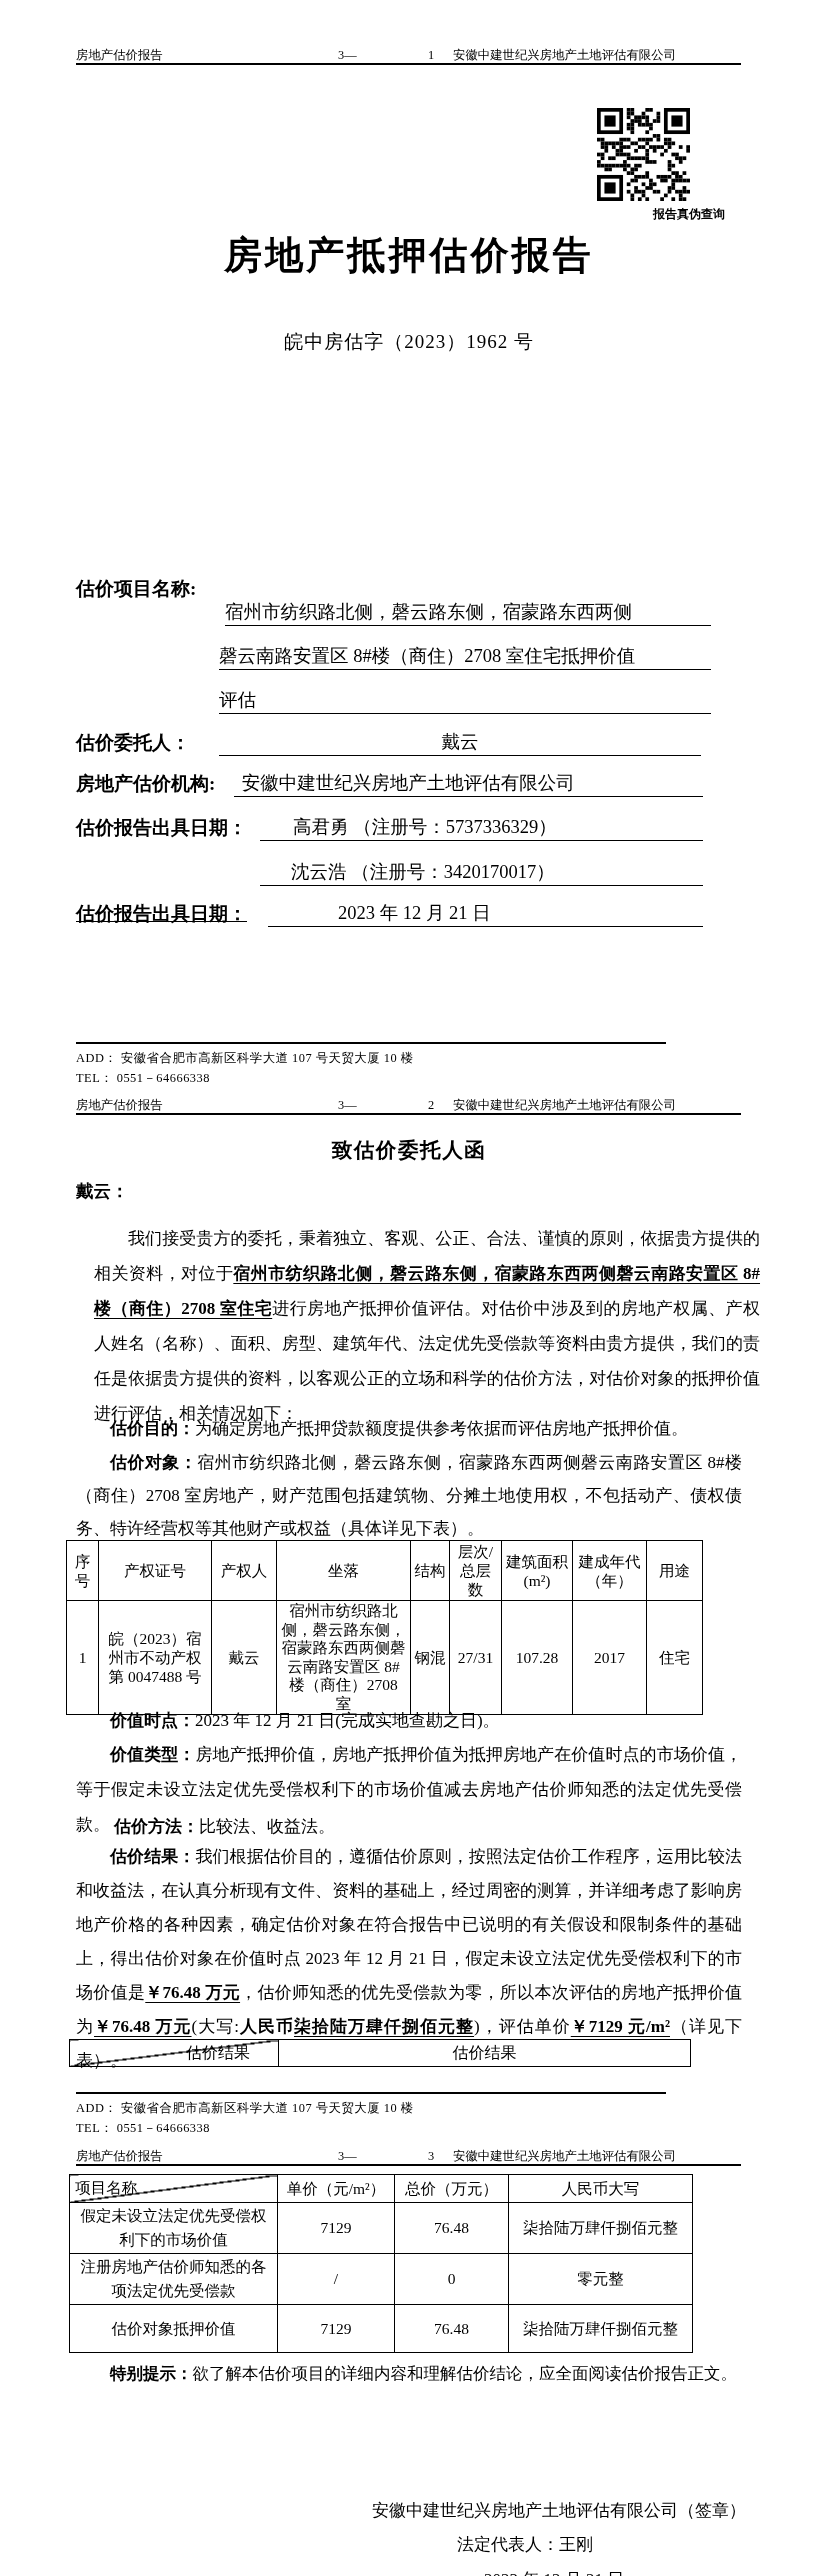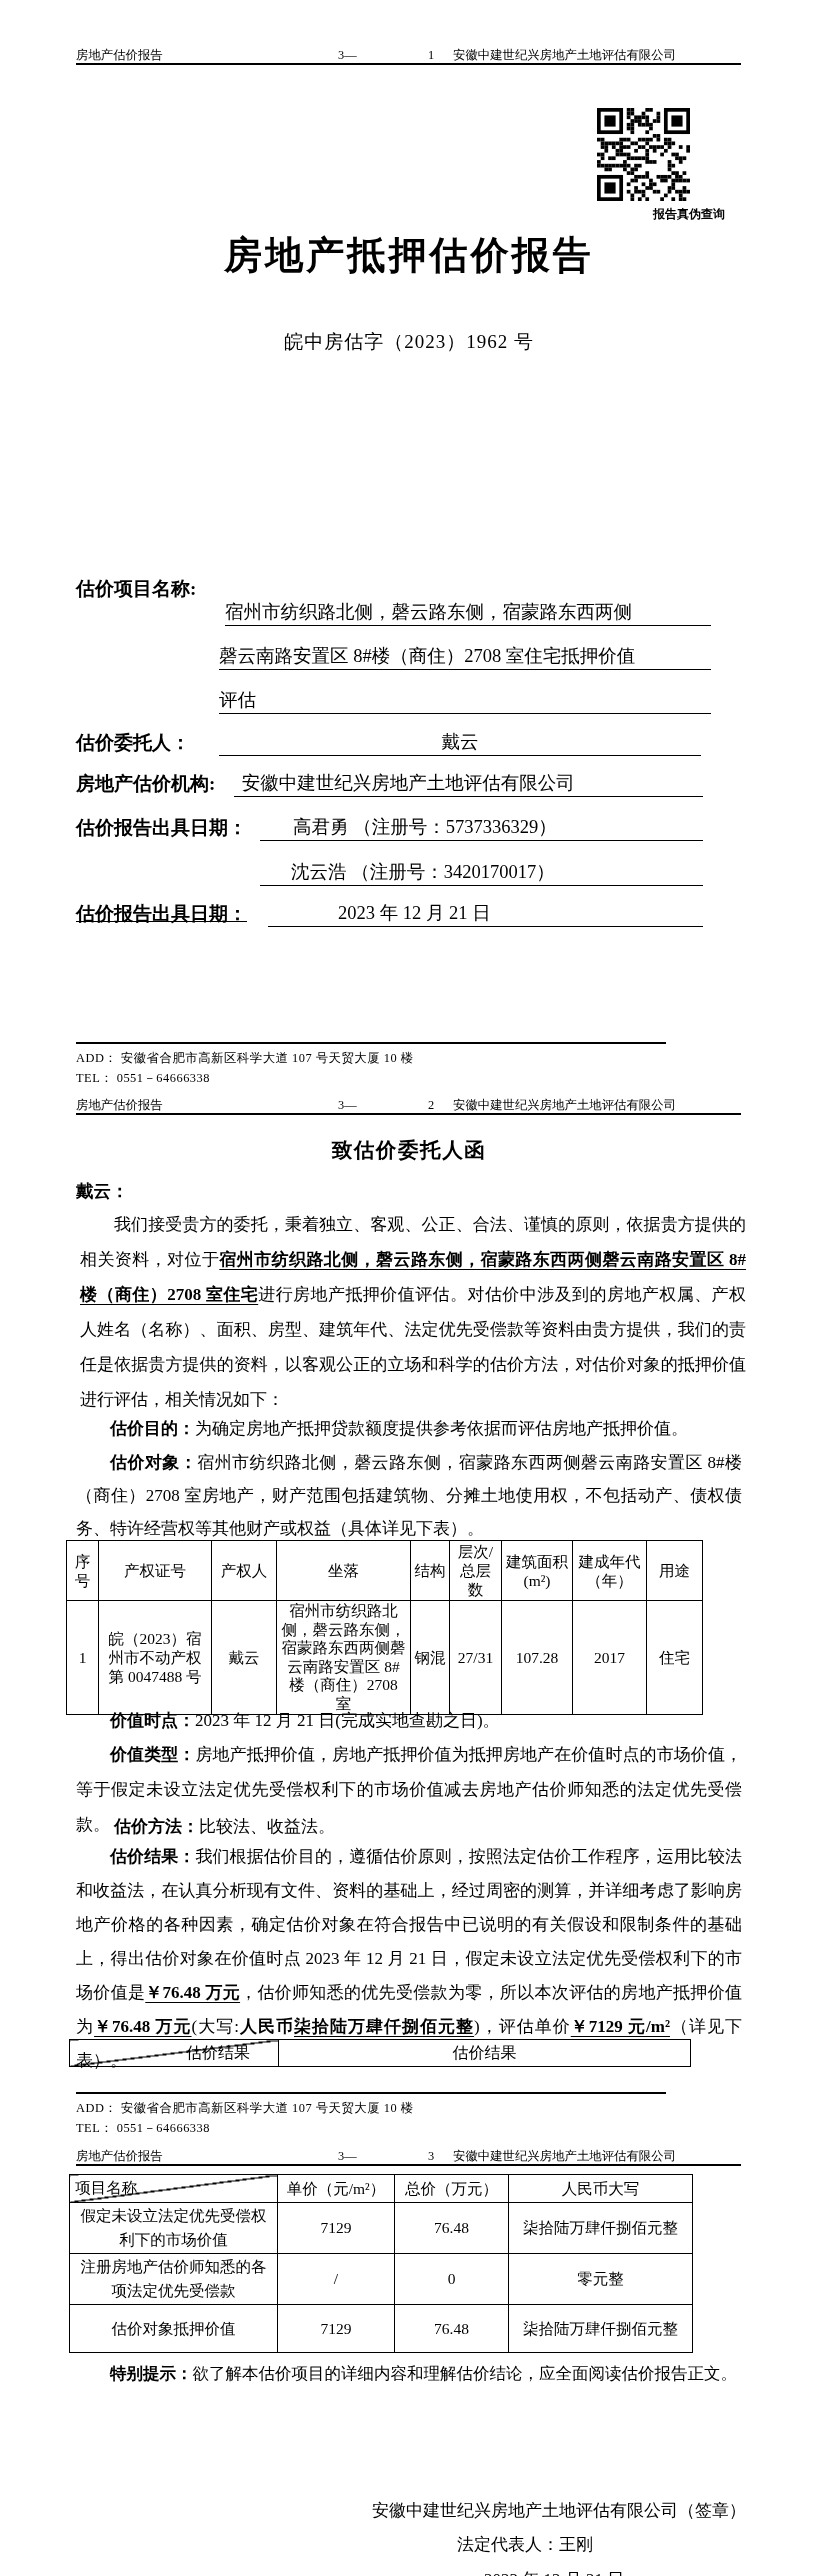--- a/index.html
+++ b/index.html
@@ -272,21 +272,21 @@
 
   <span class="ph" style="left:76px;top:1099px;">房地产估价报告</span>
   <span class="ph" style="left:338px;top:1099px;">3—</span>
   <span class="ph" style="left:428px;top:1099px;">2</span>
   <span class="ph" style="left:453px;top:1099px;">安徽中建世纪兴房地产土地评估有限公司</span>
   <div class="hr" style="left:76px;top:1113px;width:665px;"></div>
 
   <div class="ltitle" style="top:1136px;">致估价委托人函</div>
   <span class="salut" style="left:76px;top:1179px;">戴云：</span>
 
-  <p class="para" style="top:1203px;margin:4px;"><span>我们接受贵方的委托，秉着独立、客观、公正、合法、谨慎的原则，依据贵方提供的相关资料，对位于</span><span class="bu">宿州市纺织路北侧，磬云路东侧，宿蒙路东西两侧磬云南路安置区 8#楼（商住）2708 室住宅</span><span>进行房地产抵押价值评估。对估价中涉及到的房地产权属、产权人姓名（名称）、面积、房型、建筑年代、法定优先受偿款等资料由贵方提供，我们的责任是依据贵方提供的资料，以客观公正的立场和科学的估价方法，对估价对象的抵押价值进行评估，相关情况如下：</span></p>
+  <p class="para" style="top:1203px;margin:18px;"><span>我们接受贵方的委托，秉着独立、客观、公正、合法、谨慎的原则，依据贵方提供的相关资料，对位于</span><span class="bu">宿州市纺织路北侧，磬云路东侧，宿蒙路东西两侧磬云南路安置区 8#楼（商住）2708 室住宅</span><span>进行房地产抵押价值评估。对估价中涉及到的房地产权属、产权人姓名（名称）、面积、房型、建筑年代、法定优先受偿款等资料由贵方提供，我们的责任是依据贵方提供的资料，以客观公正的立场和科学的估价方法，对估价对象的抵押价值进行评估，相关情况如下：</span></p>
 
   <p class="para" style="top:1411px;margin:0;"><span class="blabel">估价目的：</span><span>为确定房地产抵押贷款额度提供参考依据而评估房地产抵押价值。</span></p>
 
   <p class="para" style="top:1446px;margin:0;line-height:33px;"><span class="blabel">估价对象：</span><span>宿州市纺织路北侧，磬云路东侧，宿蒙路东西两侧磬云南路安置区 8#楼（商住）2708 室房地产，财产范围包括建筑物、分摊土地使用权，不包括动产、债权债务、特许经营权等其他财产或权益（具体详见下表）。</span></p>
 
   <table id="t1">
     <colgroup>
       <col style="width:32px">
         <col style="width:113px">
         <col style="width:65px">

